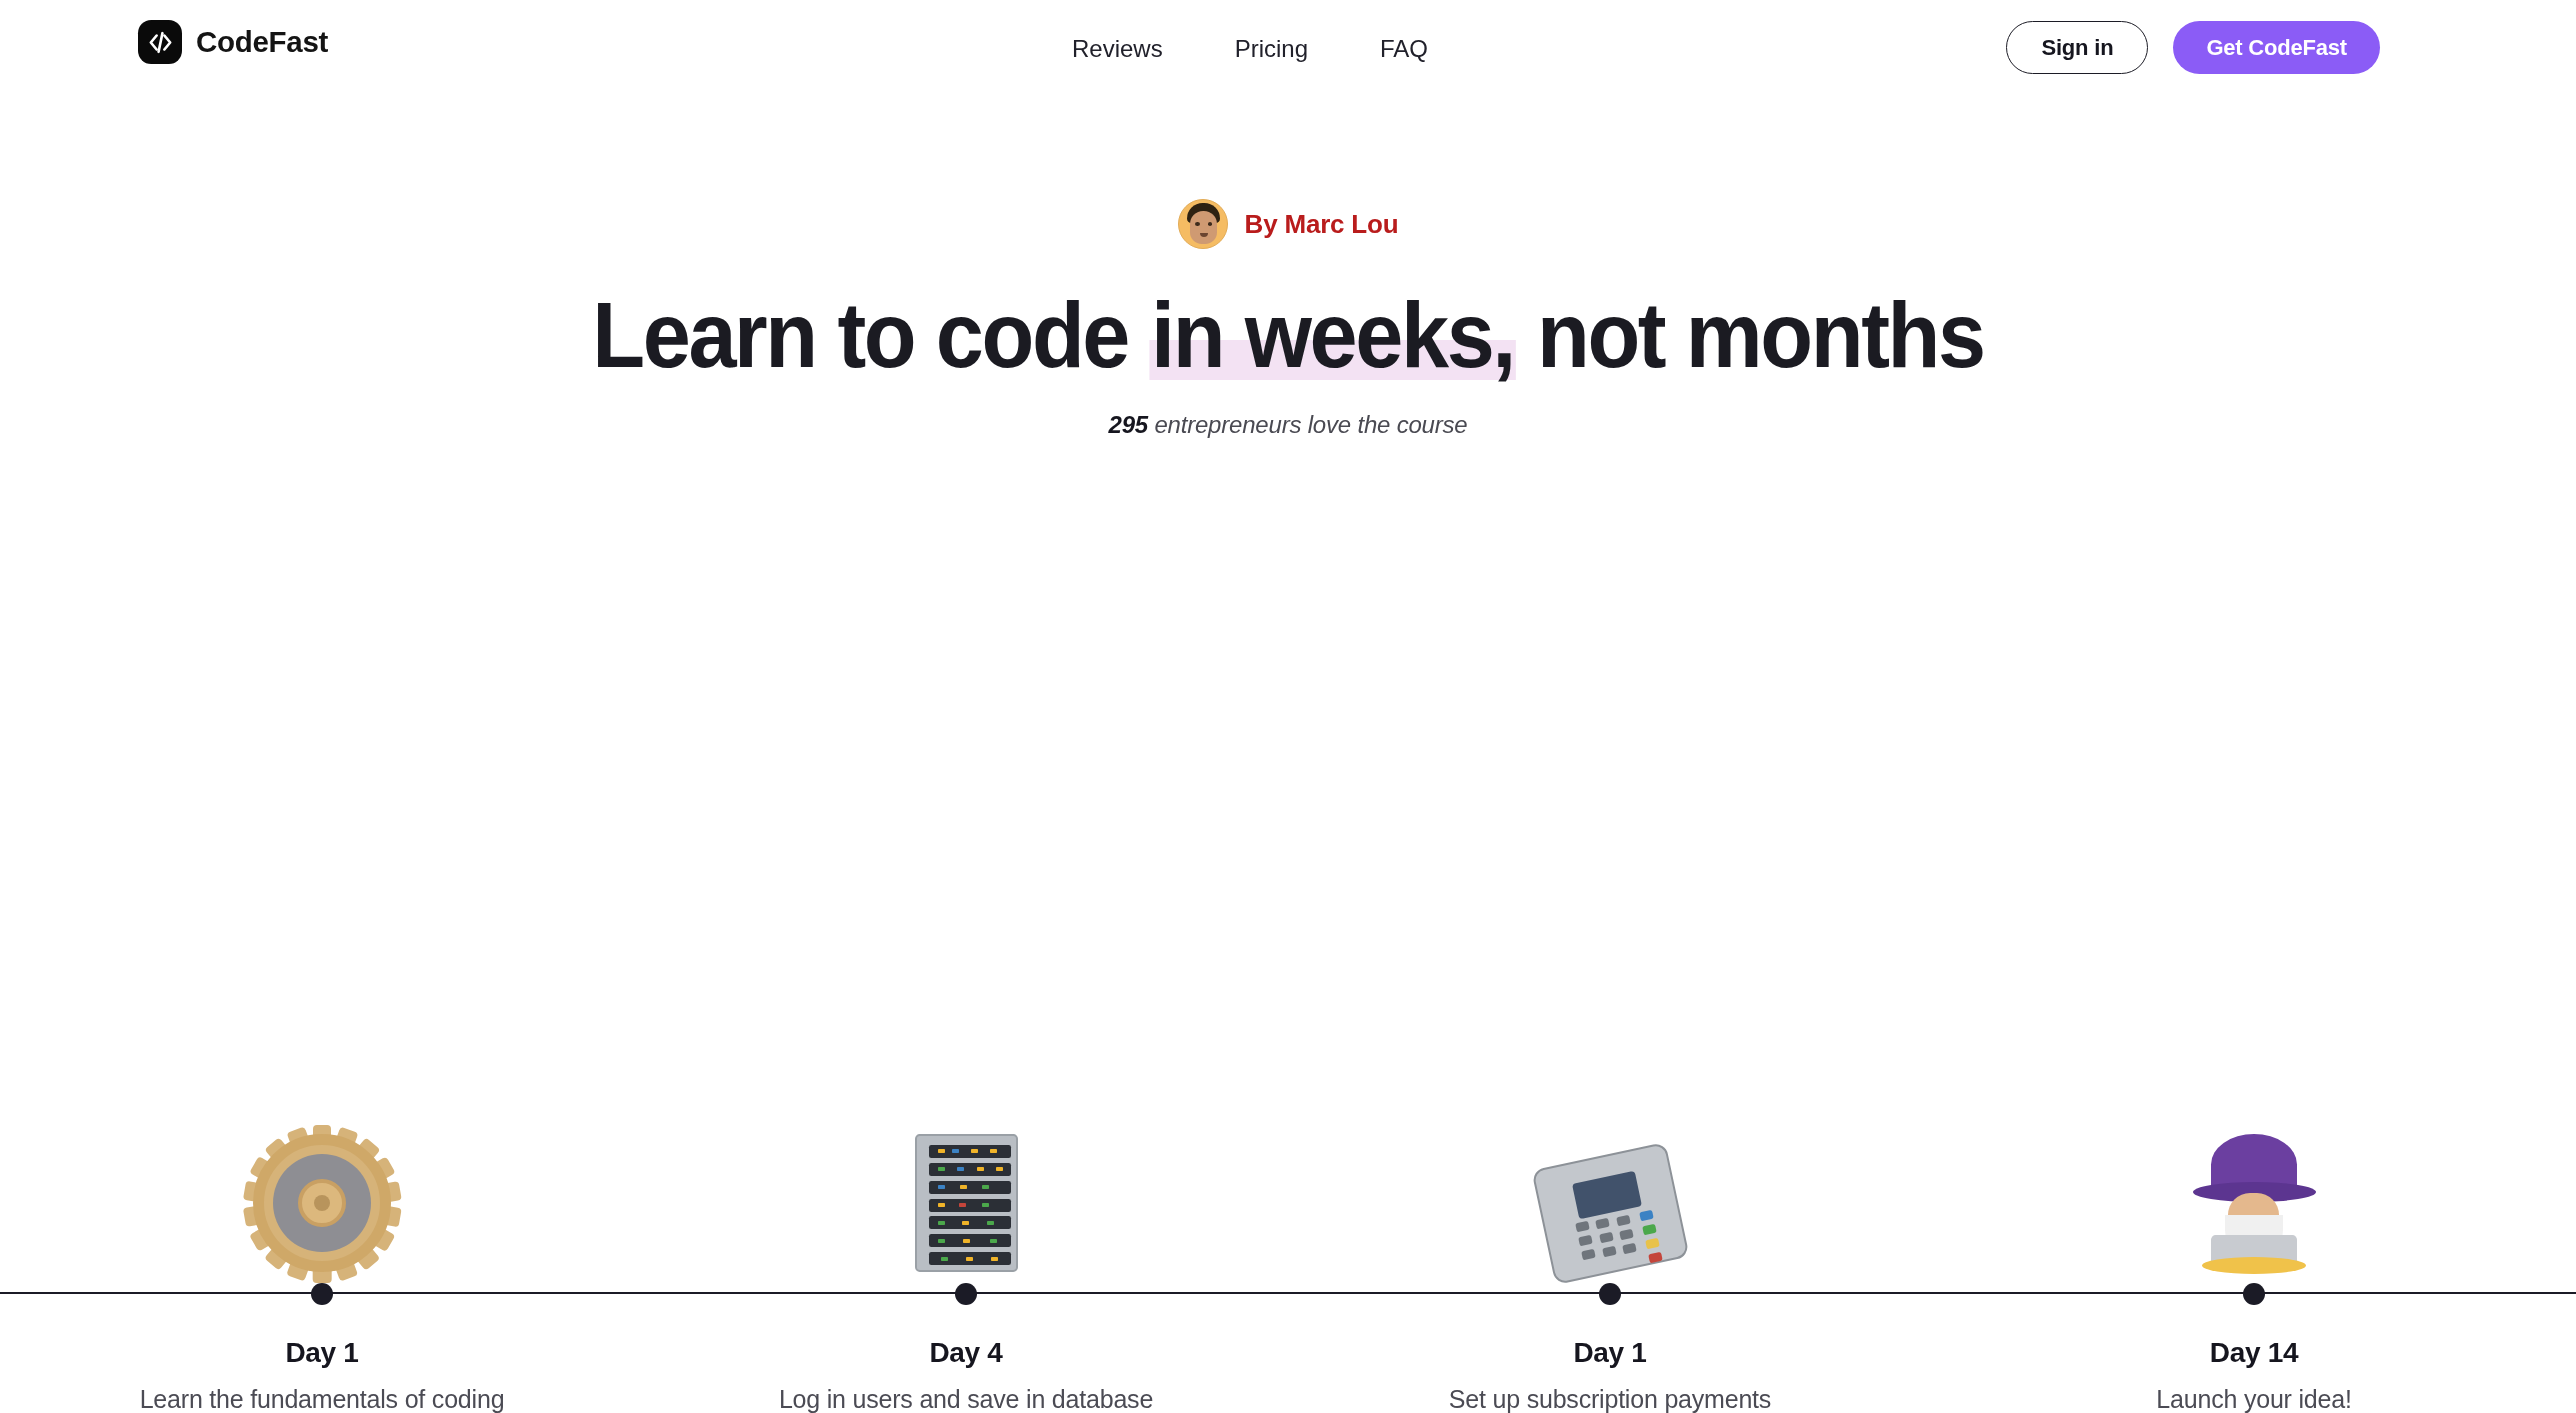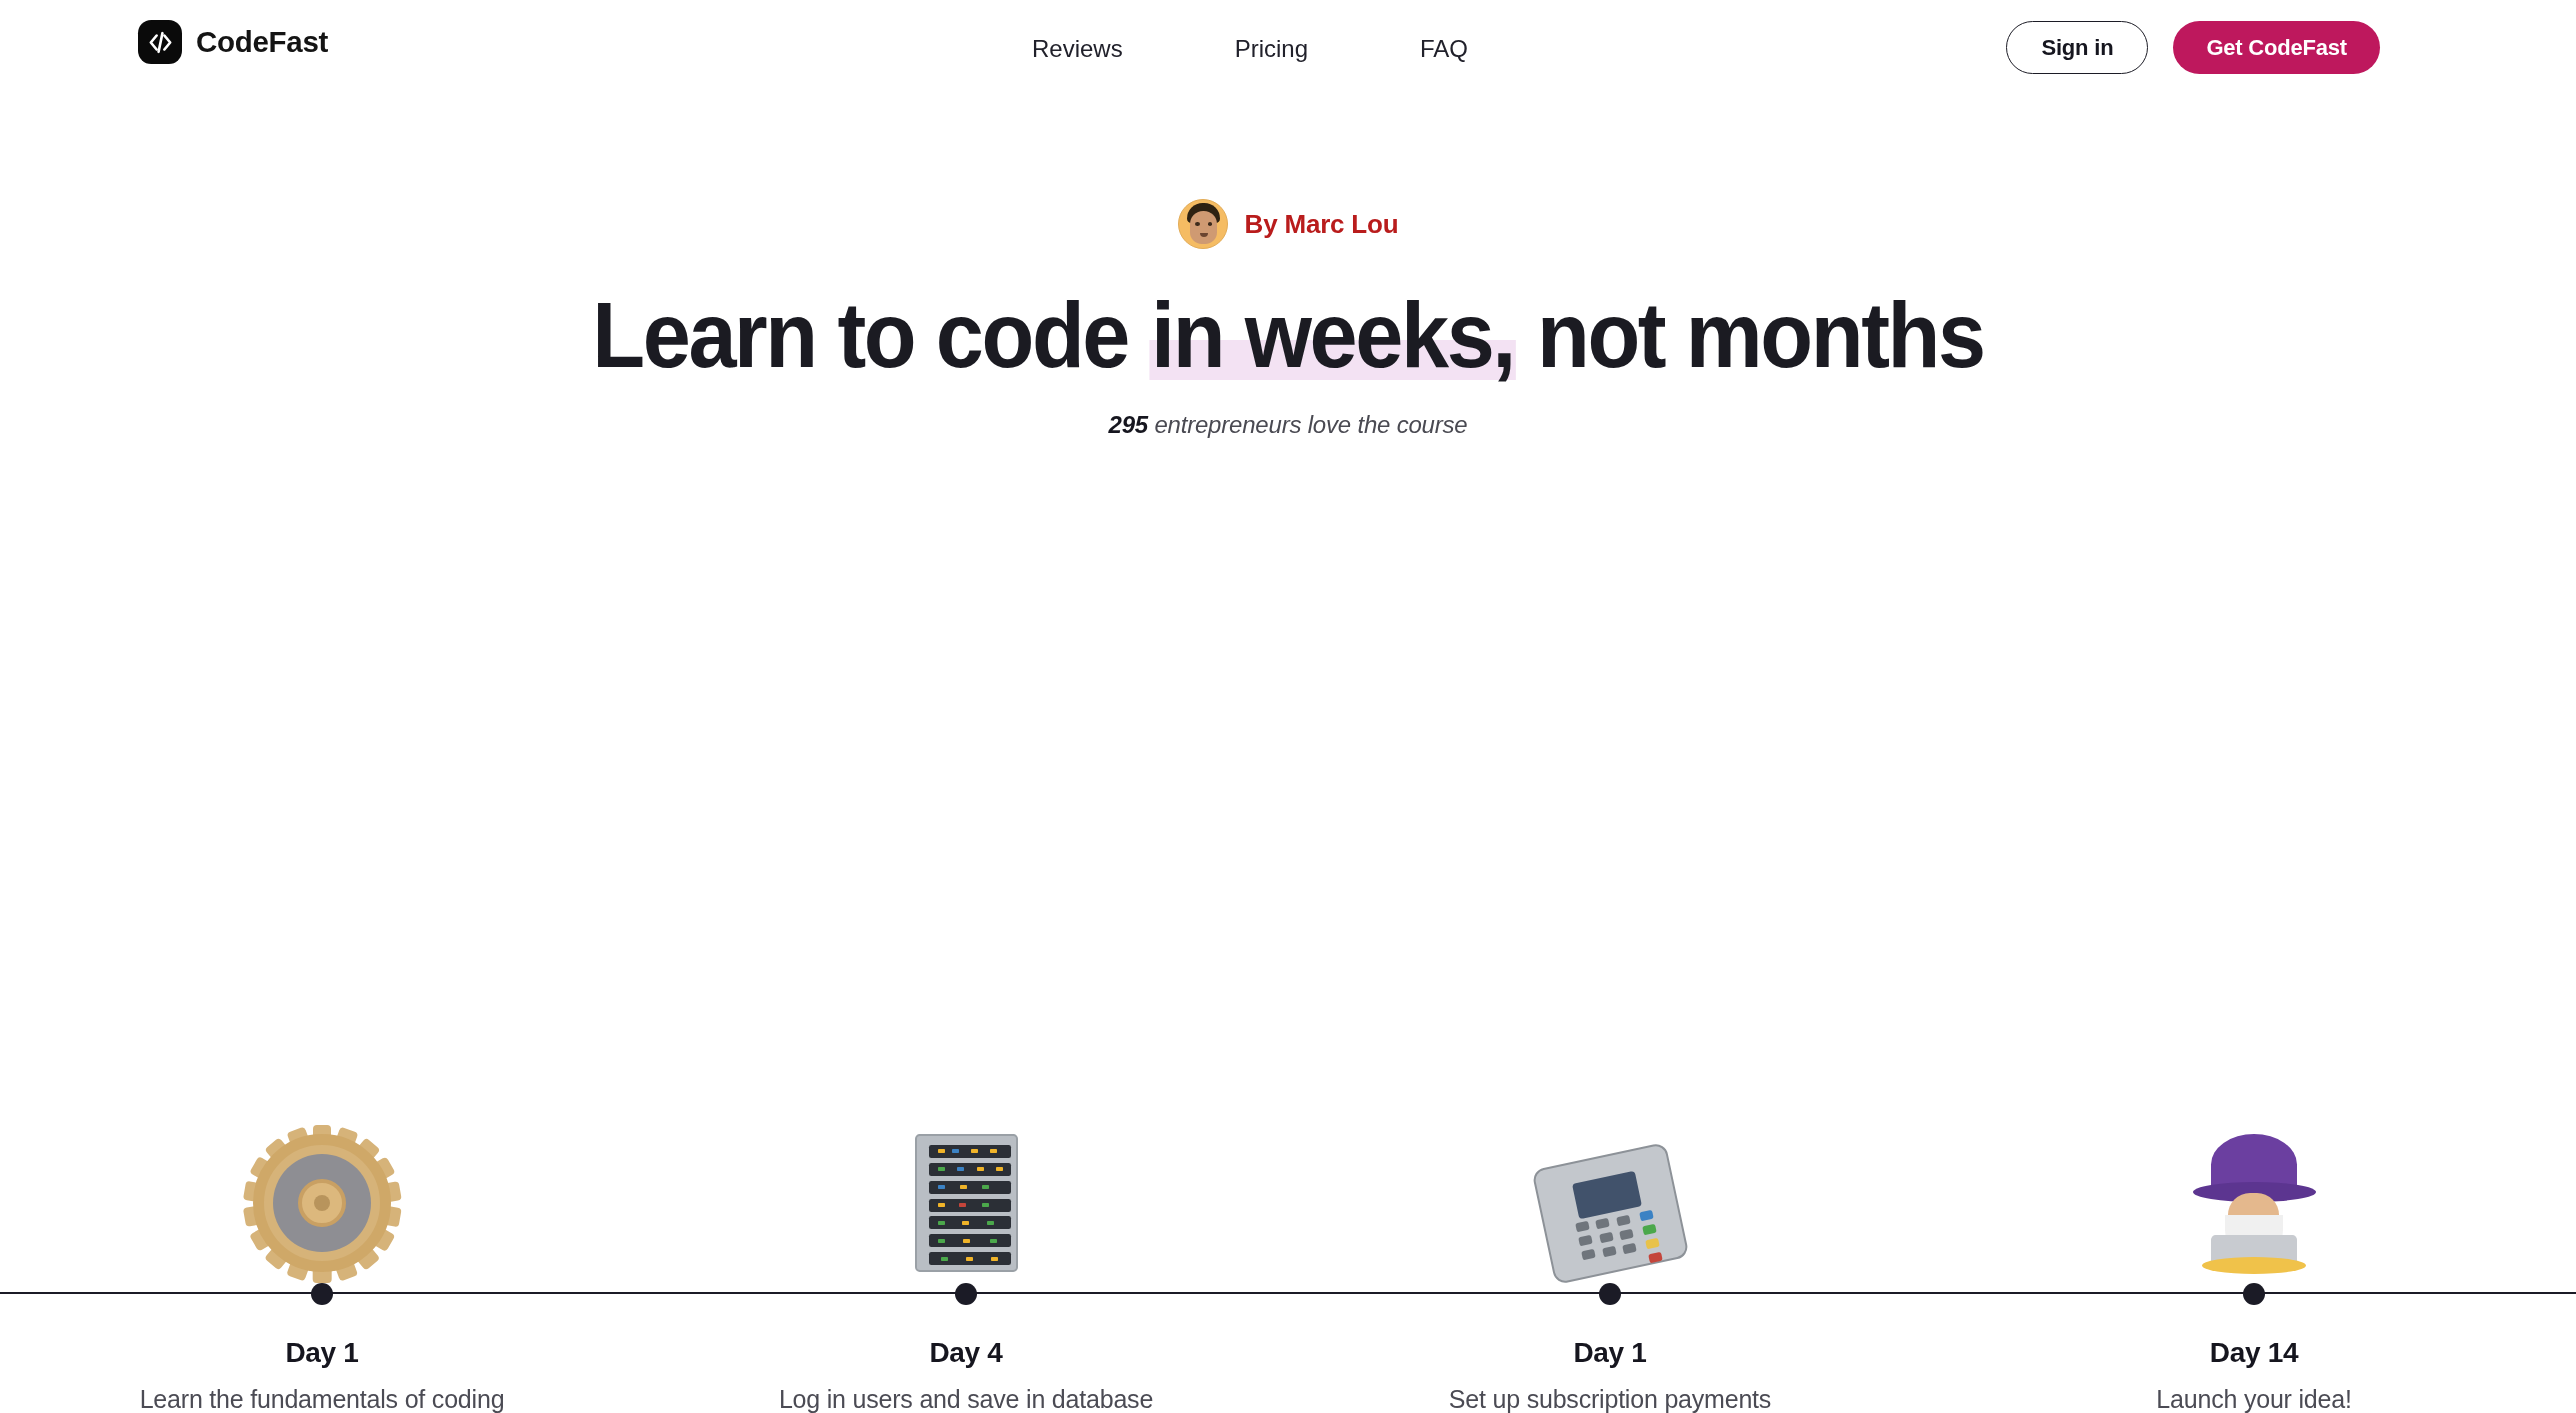--- a/index.html
+++ b/index.html
@@ -25,42 +25,42 @@
     display:flex; align-items:center; justify-content:center;
   }
   .logo-mark svg { display:block; }
   .brand-name {
     font-size:29.5px; font-weight:bold; color:#141414;
     letter-spacing:-0.3px; line-height:1;
   }
 
   .nav {
     position:absolute; left:50%; top:37px; transform:translateX(-50%);
-    display:flex; align-items:flex-start; gap:112px;
+    display:flex; align-items:flex-start; gap:72px;
     white-space:nowrap;
   }
   .nav-link {
     font-size:24px; color:#21212b; text-decoration:none;
     line-height:1; cursor:pointer;
   }
 
   .header-actions {
     position:absolute; right:120px; top:21px;
     display:flex; align-items:center; gap:25px;
   }
   .btn-signin {
     height:53px; padding:0 34px; border-radius:777px;
     background:#fff; border:1.6px solid #1c1c26;
     font-size:22px; font-weight:bold; color:#16161f;
     display:flex; align-items:center; justify-content:center;
     cursor:pointer; font-family:inherit; letter-spacing:-0.2px;
   }
   .btn-getcodefast {
     height:53px; padding:16px 33px; border-radius:777px;
-    background:#be185d; border:none;
+    background:#8b5cf6; border:none;
     font-size:22px; font-weight:bold; color:#ffffff;
     display:flex; align-items:center; justify-content:center;
     cursor:pointer; font-family:inherit; letter-spacing:-0.2px;
   }
 
   
   .hero { position:absolute; top:103px; left:0; width:2576px; }
 
   .byline {
     display:flex; align-items:center; justify-content:center; gap:17px;

